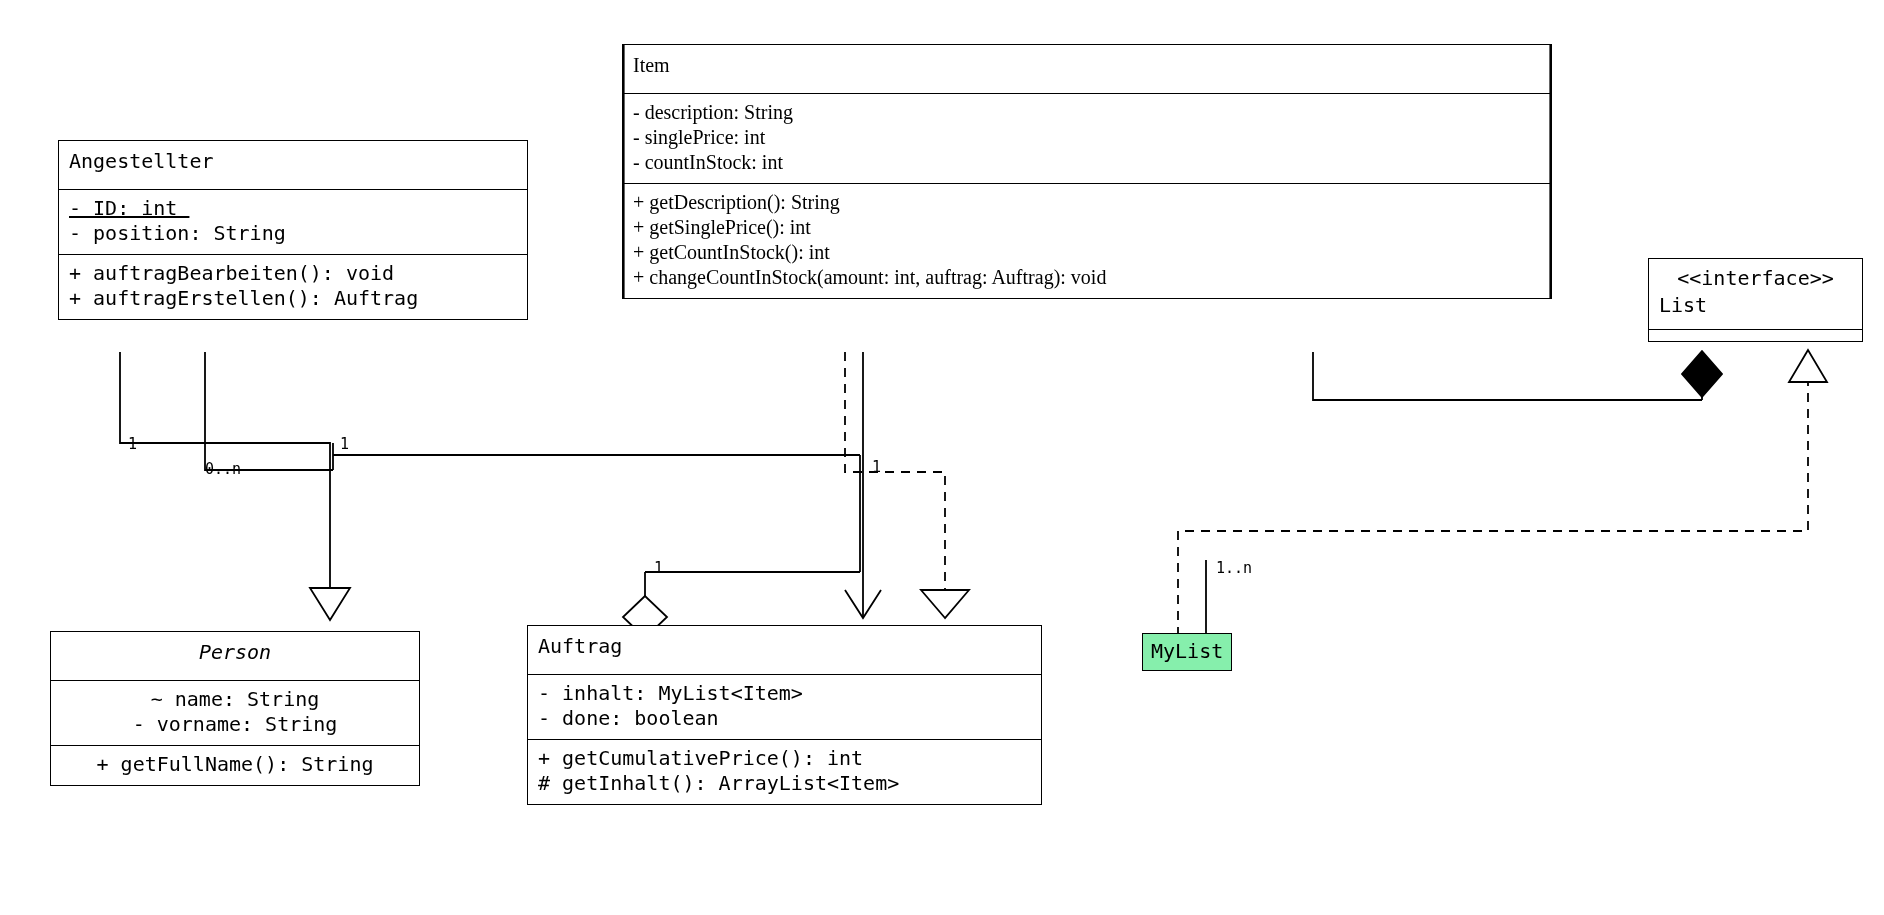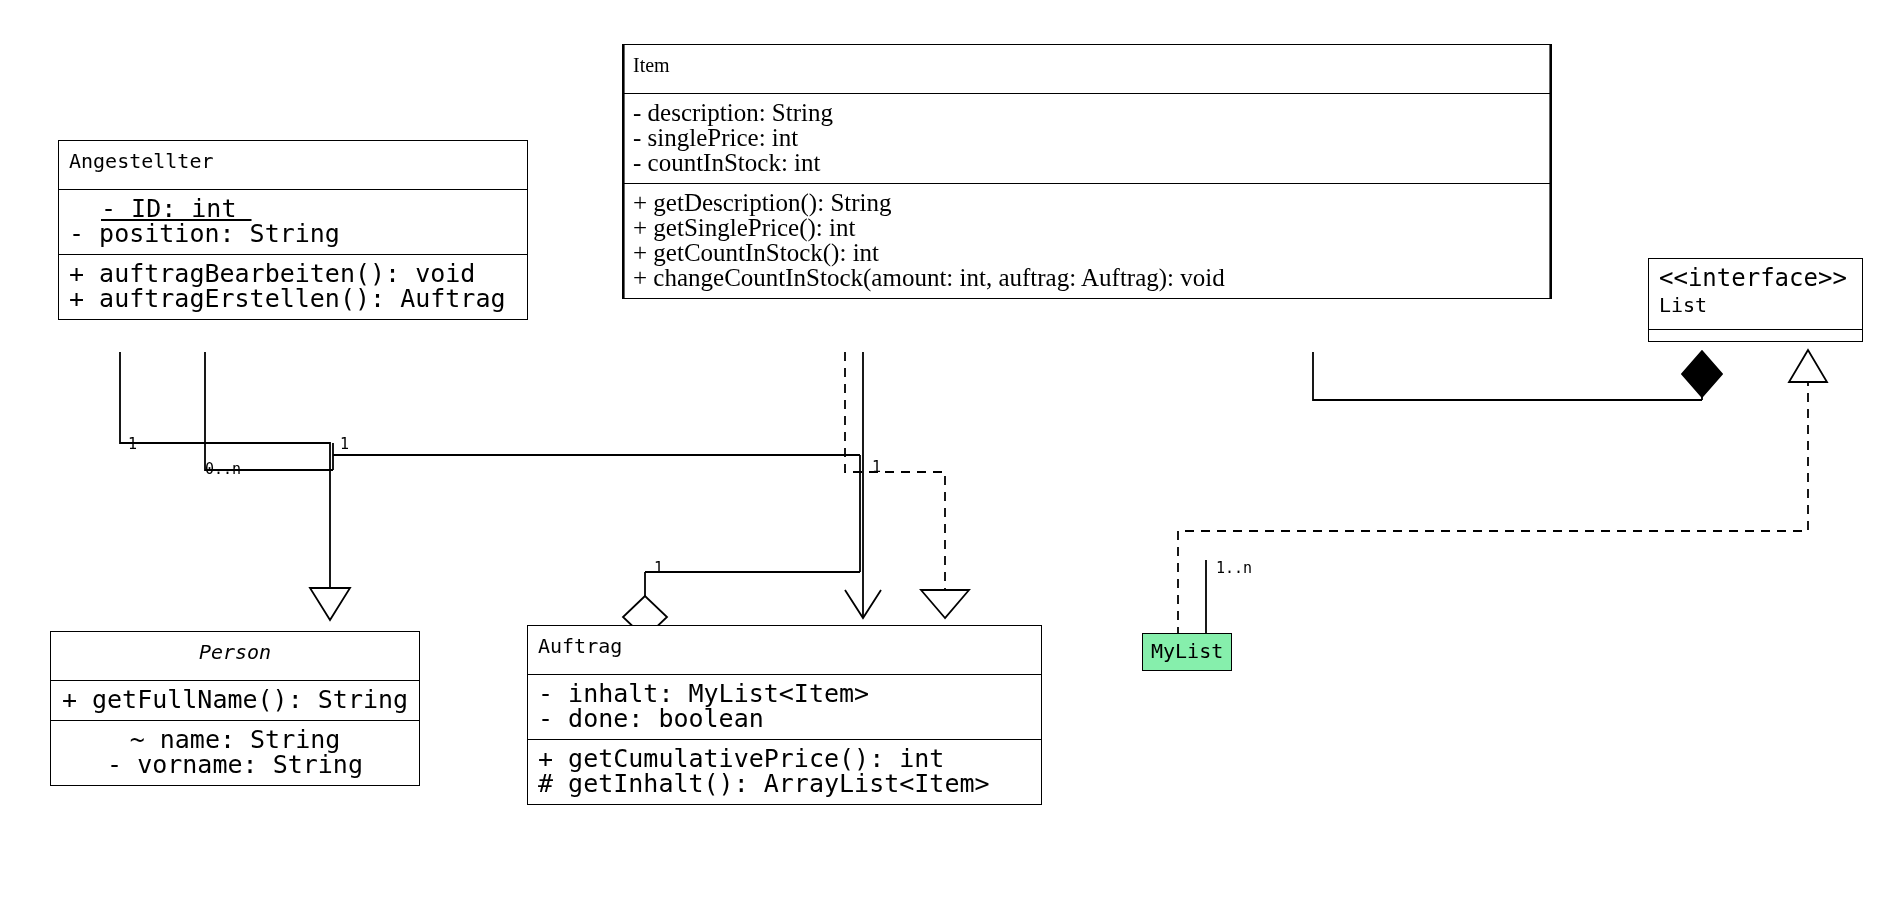--- a/index.html
+++ b/index.html
@@ -46,32 +46,32 @@
   .cls-name {
     font-size: 20px;
     line-height: 28px;
     color: #000000;
     white-space: pre;
   }
   .cls-name.italic {
     font-style: italic;
   }
   .cls-name.stereotype {
-    font-size: 24px;
+    font-size: 20px;
     line-height: 26px;
+    text-align: center;
   }
   .member {
-    font-size: 25px;
+    font-size: 20px;
     line-height: 25px;
     color: #000000;
     white-space: pre;
   }
   .member.static {
     text-decoration: underline;
-    margin-left: 32px;
   }
   .mult {
     position: absolute;
     font-size: 15px;
     line-height: 16px;
     color: #000000;
     white-space: pre;
     z-index: 6;
   }
   .tiny-box {
@@ -157,26 +157,26 @@
       <div class="cls-name">List</div>
     </div>
     <div class="compartment" style="height:12px; padding:0;"></div>
   </div>
 
   <div class="uml-class" style="left:50px; top:631px; width:370px;text-align:center;">
     <div class="compartment" style="height:48px;">
       <div class="cls-name italic">Person</div>
     </div>
     <div class="compartment">
-      <div class="member">+ getFullName(): String</div>
-    </div>
-    <div class="compartment">
       <div class="member">~ name: String</div>
       <div class="member">- vorname: String</div>
     </div>
+    <div class="compartment">
+      <div class="member">+ getFullName(): String</div>
+    </div>
   </div>
 
   <div class="uml-class" style="left:527px; top:625px; width:515px;">
     <div class="compartment" style="height:48px;">
       <div class="cls-name">Auftrag</div>
     </div>
     <div class="compartment">
       <div class="member">- inhalt: MyList&lt;Item&gt;</div>
       <div class="member">- done: boolean</div>
     </div>

